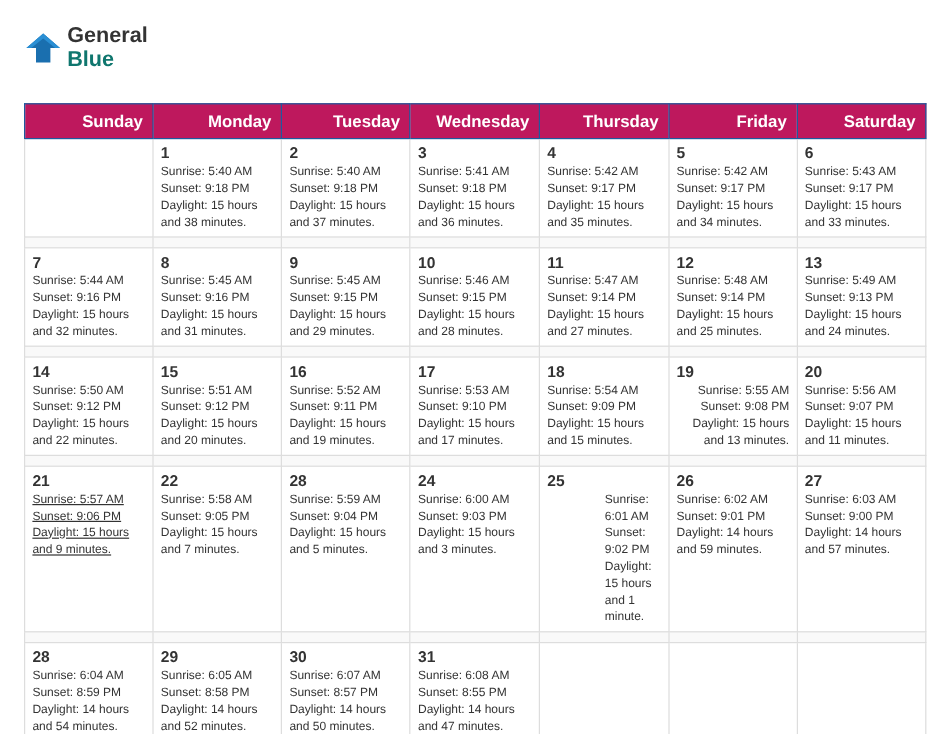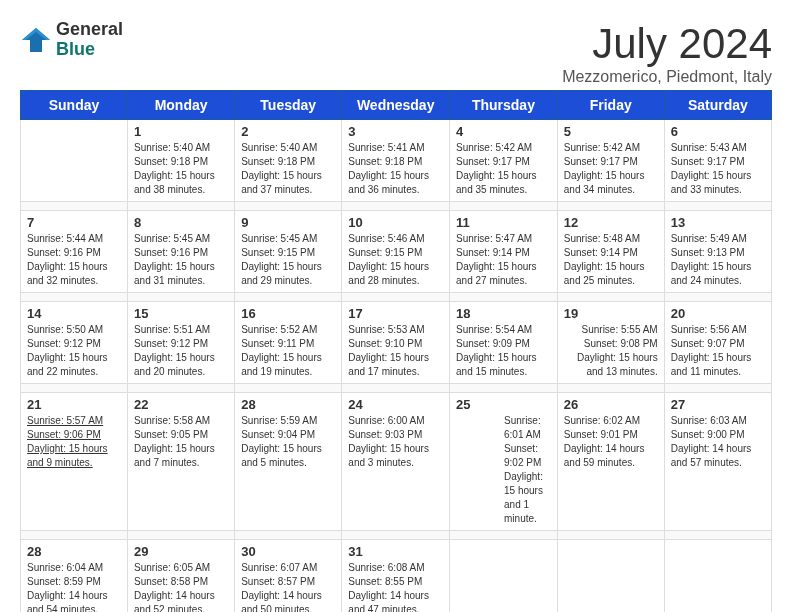--- a/index.html
+++ b/index.html
@@ -7,21 +7,21 @@
       font-family: Arial, sans-serif;
       background: #fff;
       width: 792px;
       min-height: 612px;
       padding: 20px;
     }
     .header {
       display: flex;
       justify-content: space-between;
       align-items: flex-start;
-      margin-bottom: 4px;
+      margin-bottom: 26px;
       gap: 20px;
     }
     .logo {
       display: flex;
       align-items: center;
       gap: 4px;
     }
     .logo-text {
       font-size: 18px;
       font-weight: bold;
@@ -44,23 +44,23 @@
     .location {
       font-size: 16px;
       color: #555;
     }
     .calendar {
       width: 100%;
       border-collapse: collapse;
       border: 1px solid #ccc;
     }
     .calendar th {
-      background-color: #1d4ed8;
+      background-color: #be185d;
       color: #fff;
-      text-align: center;
+      text-align: right;
       padding: 6px 8px;
       font-size: 14px;
       border: 1px solid #1e5a9e;
       margin-left: 20px;
     }
     .calendar td {
       vertical-align: top;
       padding: 4px 6px;
       border: 1px solid #ddd;
       width: 108px;
@@ -94,24 +94,20 @@
   <div class="logo">
     <svg class="logo-icon" viewBox="0 0 32 28" xmlns="http://www.w3.org/2000/svg">
       <polygon points="16,2 30,14 22,14 22,26 10,26 10,14 2,14" fill="#1a6faf"></polygon>
       <polygon points="16,2 30,14 26,14 16,6 6,14 2,14" fill="#2a8fd4"></polygon>
     </svg>
     <div class="logo-text">
       <span class="logo-general">General</span><br>
       <span class="logo-blue">Blue</span>
     </div>
   </div>
-  <div class="title-block">
-    <div class="month-title">July 2024</div>
-    <div class="location">Mezzomerico, Piedmont, Italy</div>
-  </div>
 </div>
 
 <table class="calendar">
   <thead>
     <tr>
     <th>Sunday</th>
         <th>Monday</th>
         <th>Tuesday</th>
         <th>Wednesday</th>
         <th>Thursday</th>

